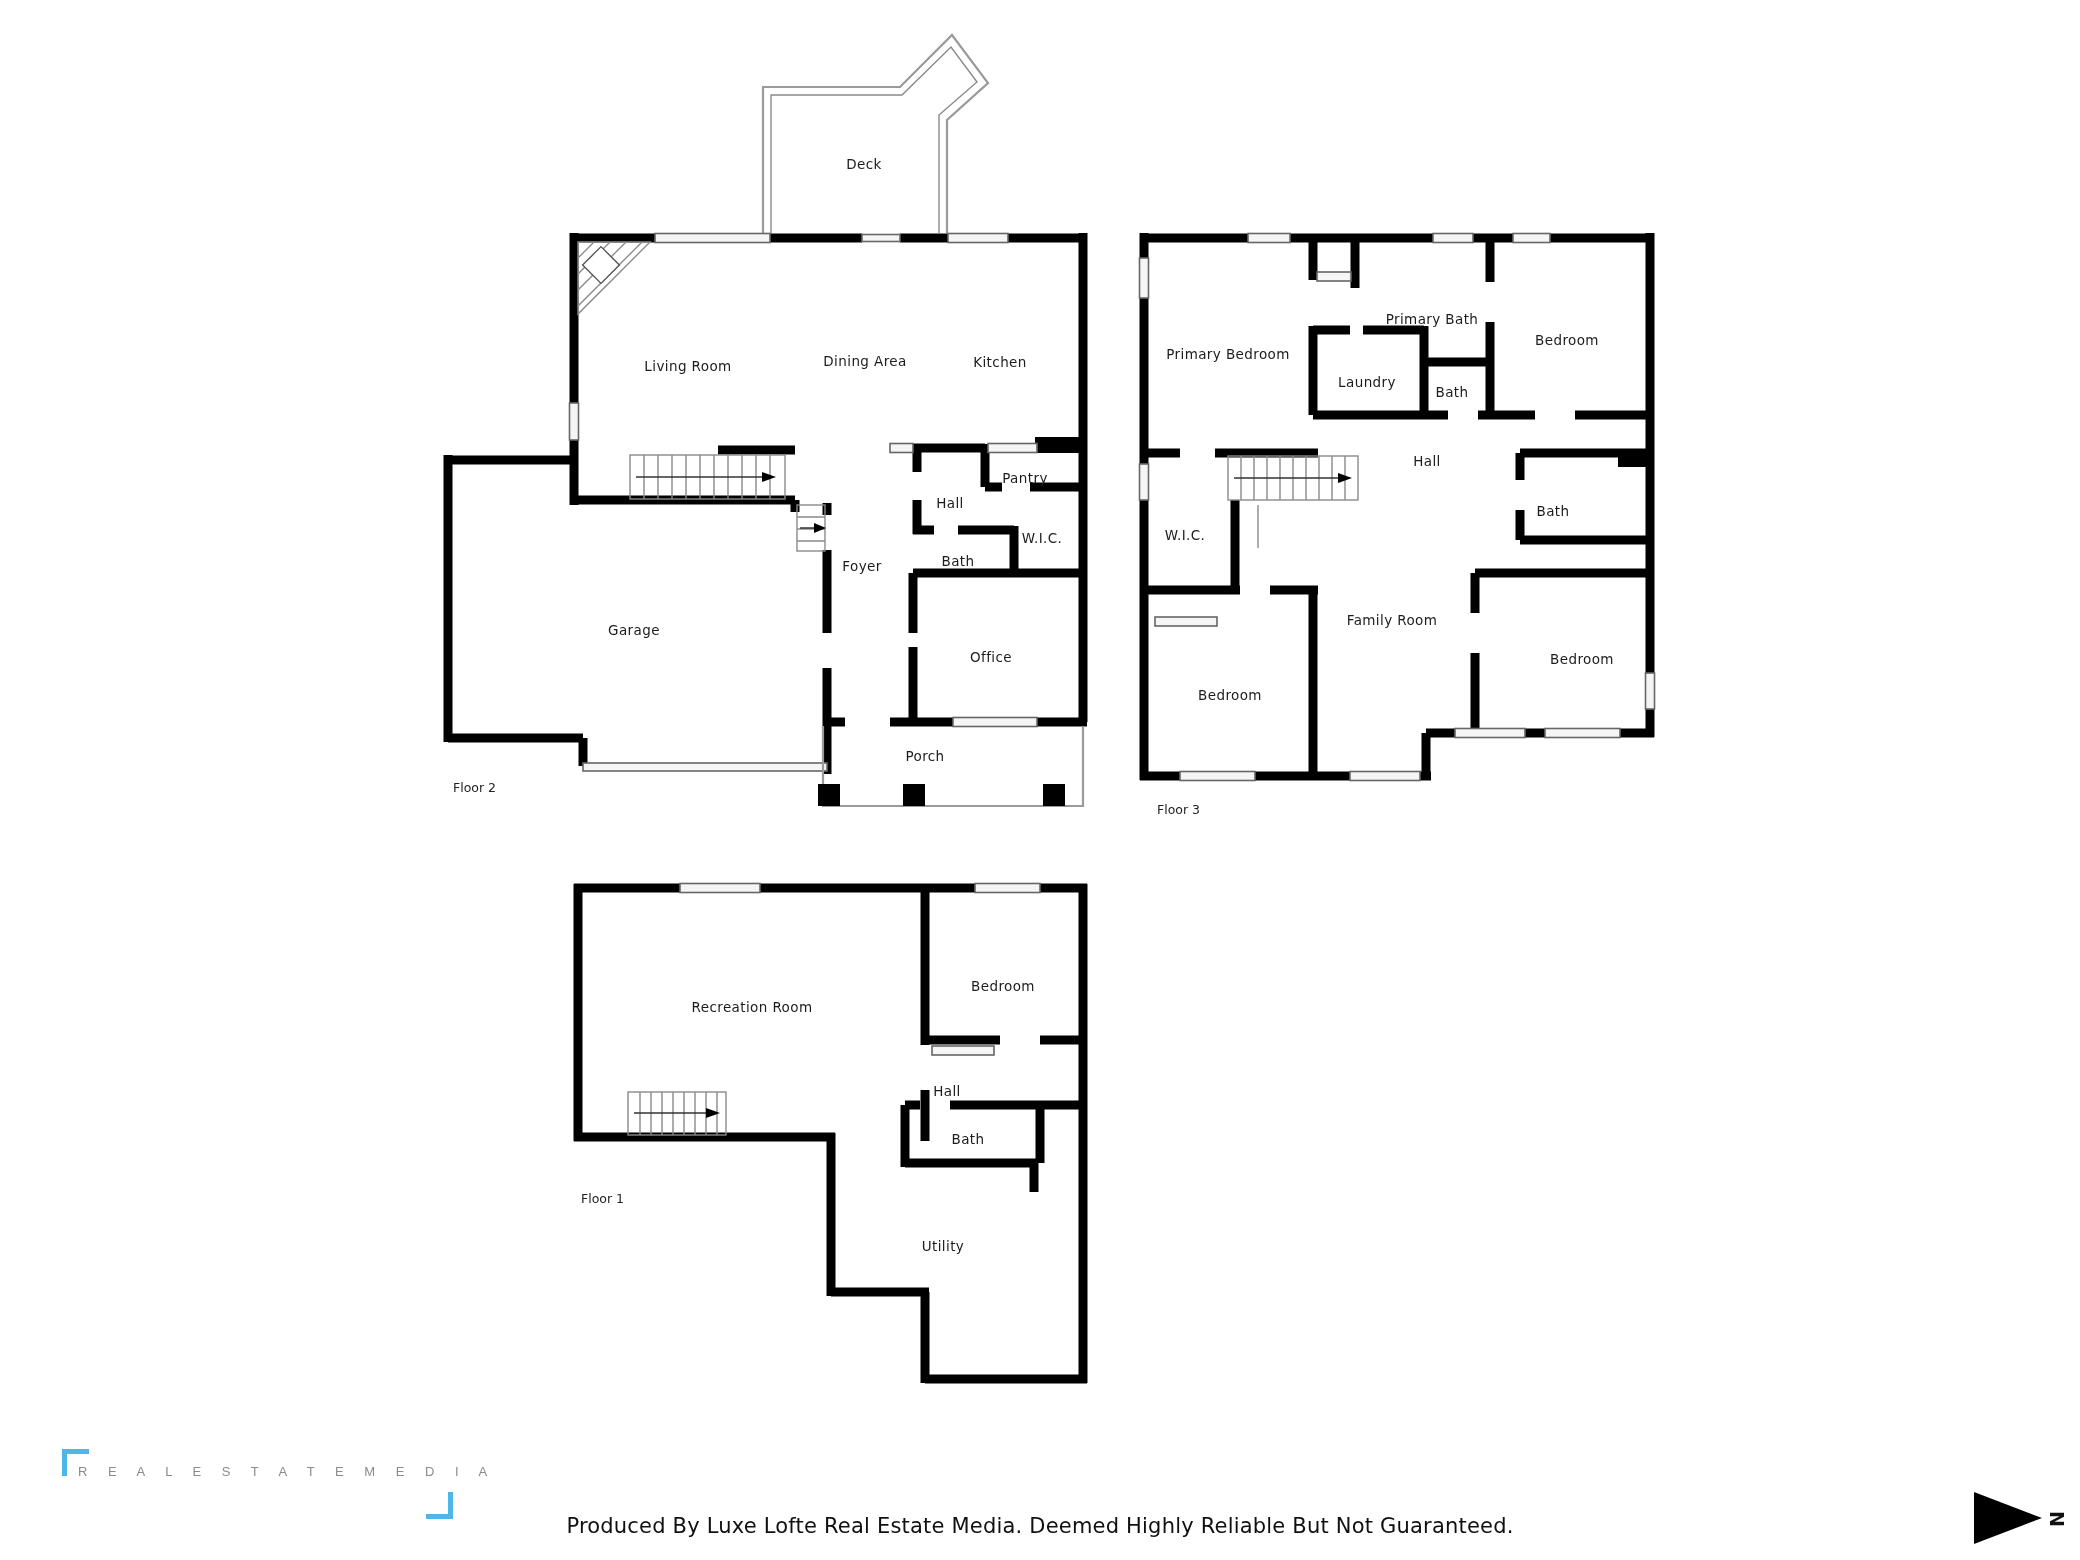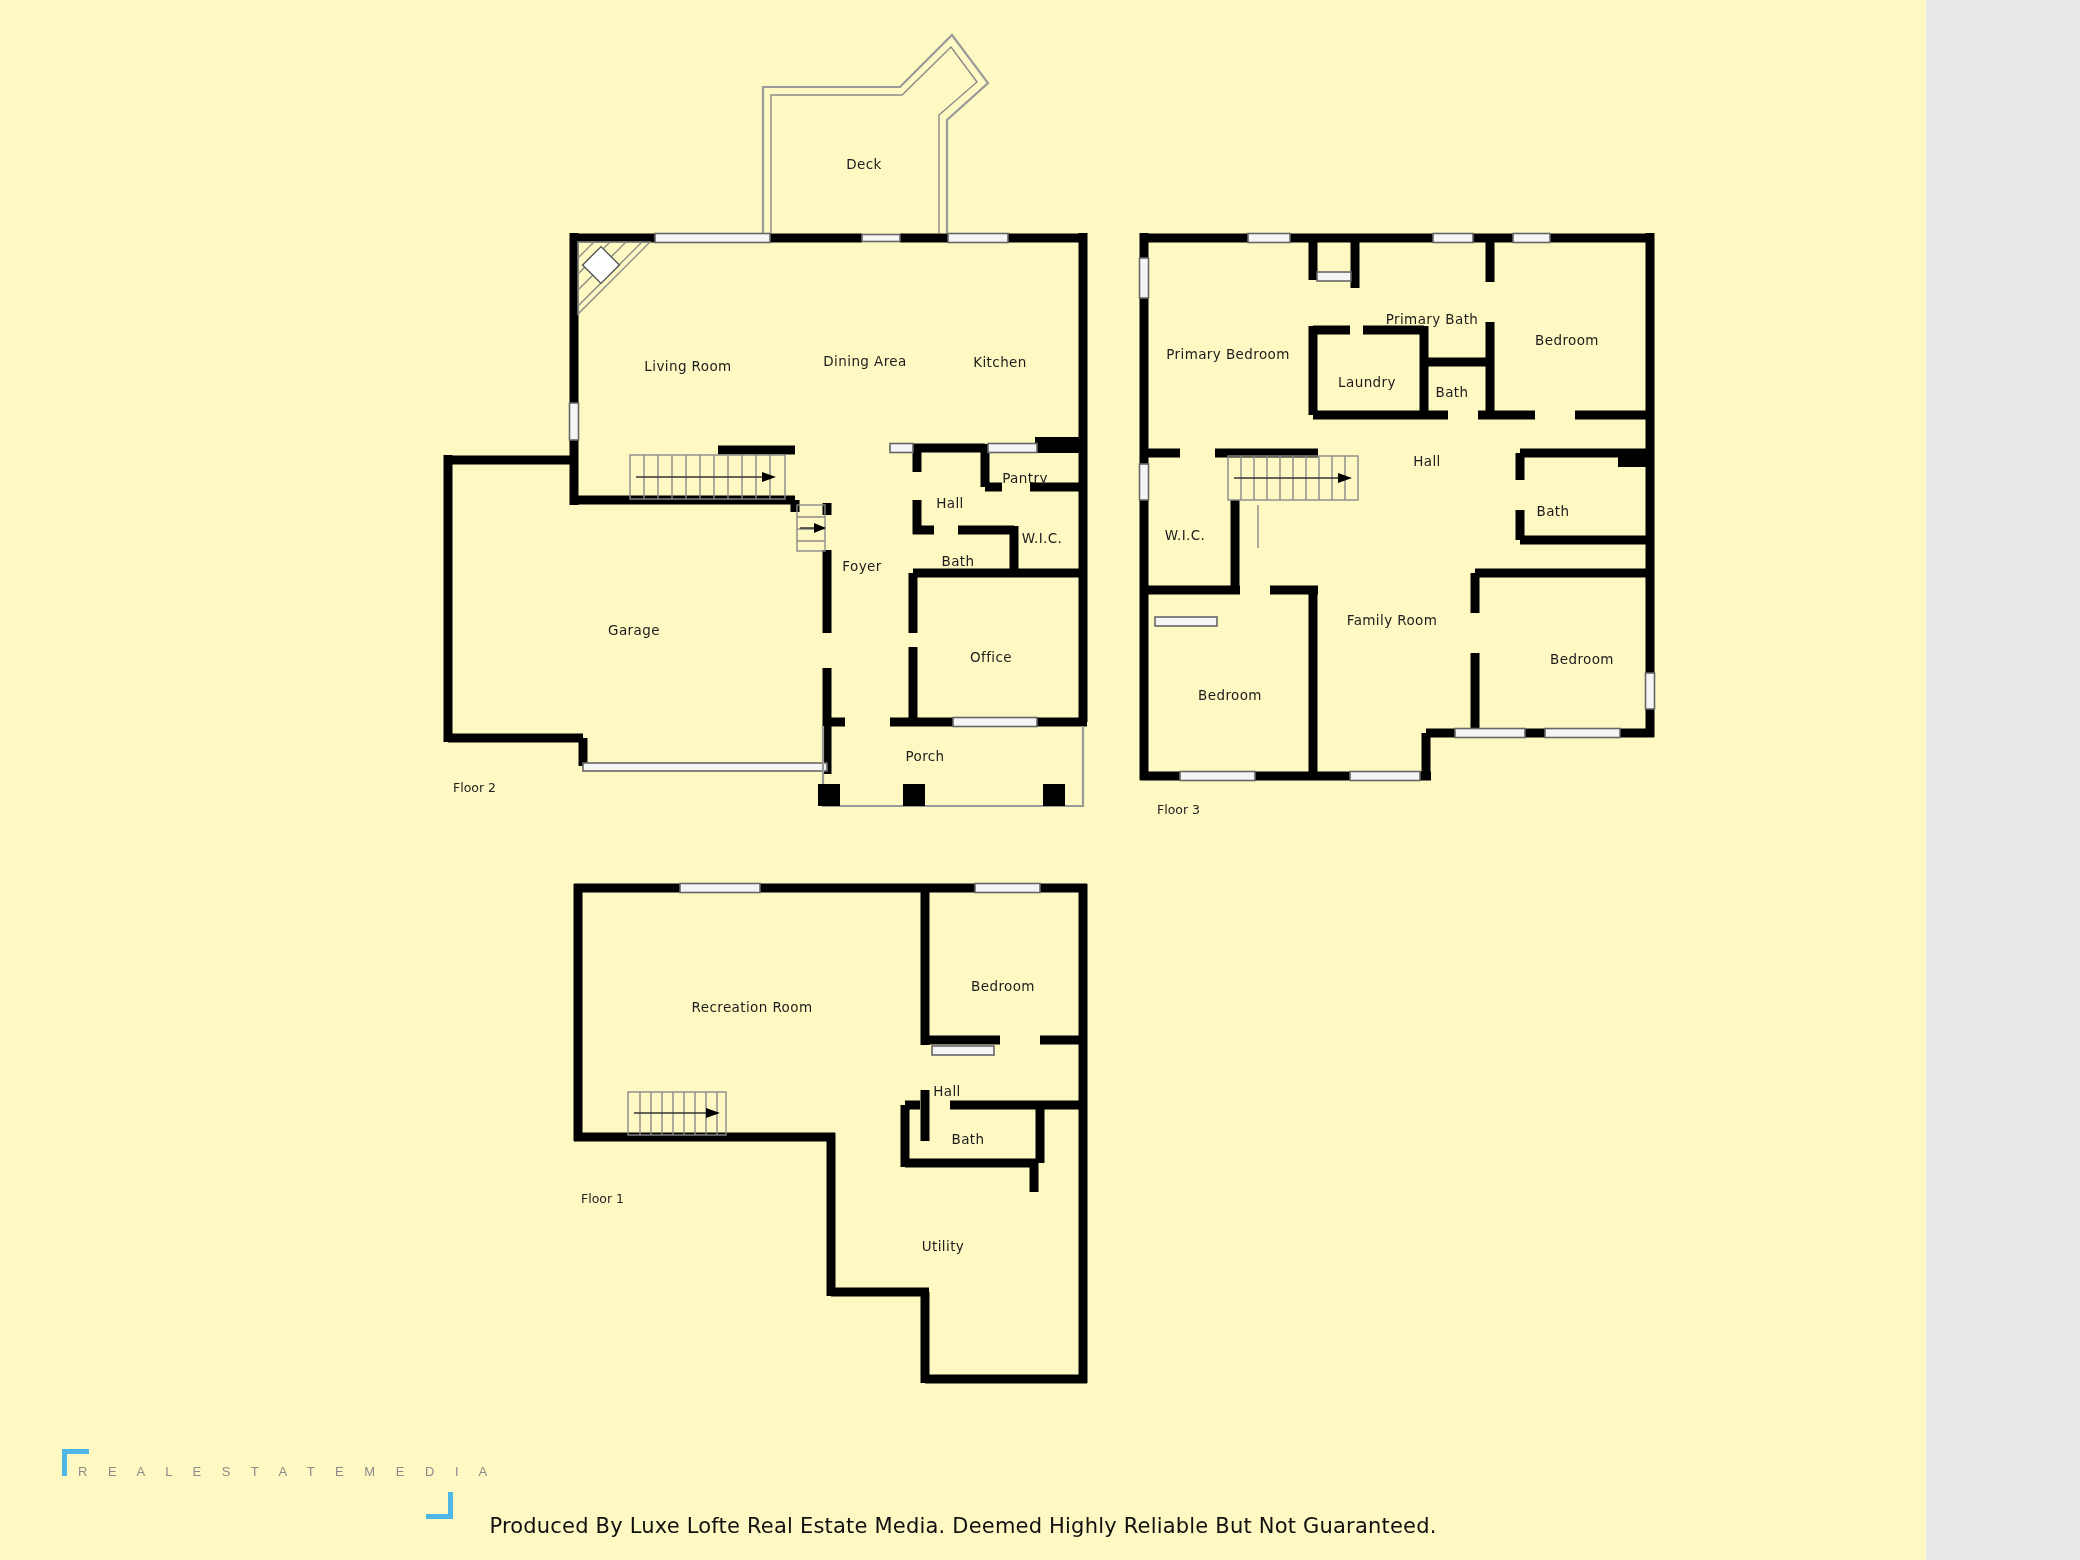--- a/index.html
+++ b/index.html
@@ -1,17 +1,17 @@
 <!DOCTYPE html>
 <html style="--accent: #4fb6e8;"><head>
 <meta charset="utf-8">
 <style>
   :root{ --accent:#4fb6e8; }
   html,body{margin:0;padding:0;background:#e9e9e9;}
-  .page{position:relative;width:1926px;height:1560px;background:#fef9c3;overflow:hidden;
+  .page{position:relative;width:2080px;height:1560px;background:#ffffff;overflow:hidden;
         font-family:"DejaVu Sans",sans-serif;}
   svg{position:absolute;left:0;top:0;}
   .wall{stroke:#000;stroke-width:9;fill:none;stroke-linecap:butt;}
   .thin{stroke:#8a8a8a;stroke-width:1.4;fill:none;}
   .thin2{stroke:#9a9a9a;stroke-width:2.2;fill:none;}
   .arrowline{stroke:#333;stroke-width:1.5;fill:none;}
   .win{fill:#f5f5f5;stroke:#666;stroke-width:1.6;}
   .blk{fill:#000;}
   .lbl{font:13.5px "DejaVu Sans",sans-serif;fill:#1c1c1c;text-anchor:middle;letter-spacing:.4px;}
   .flbl{font:12.5px "DejaVu Sans",sans-serif;fill:#222;text-anchor:start;}

